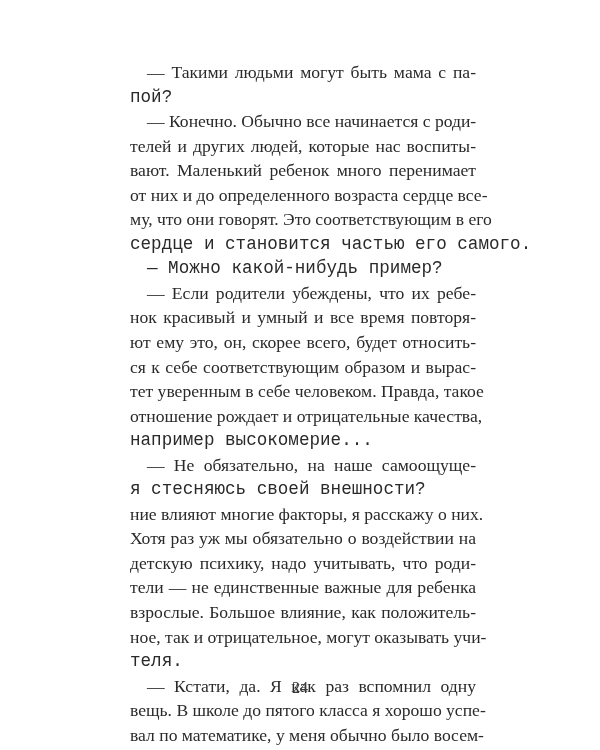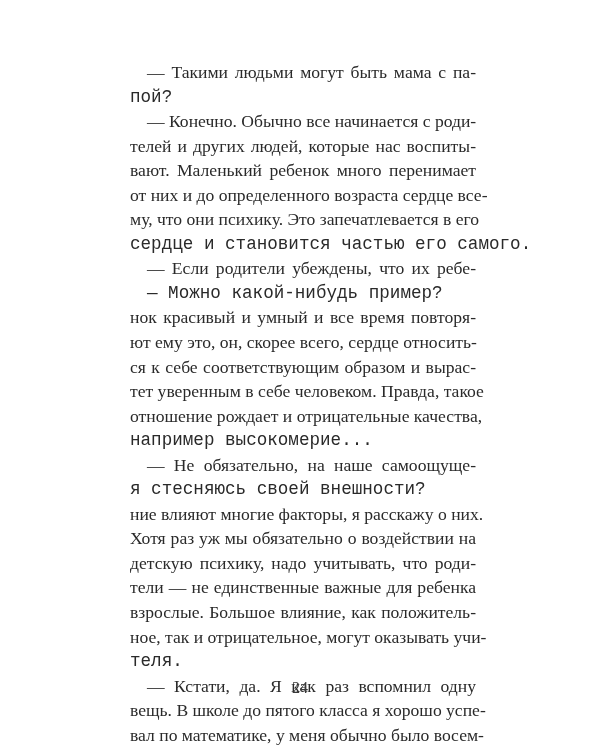--- a/index.html
+++ b/index.html
@@ -60,26 +60,26 @@
 <body>
 
 <div class="page">
   <div class="text-column">
     <span class="line indent">— Такими людьми могут быть мама с па-</span>
     <span class="line last">пой?</span>
     <span class="line indent">— Конечно. Обычно все начинается с роди-</span>
     <span class="line">телей и других людей, которые нас воспиты-</span>
     <span class="line">вают. Маленький ребенок много перенимает</span>
     <span class="line">от них и до определенного возраста сердце все-</span>
-    <span class="line">му, что они психику. Это запечатлевается в его</span>
+    <span class="line">му, что они говорят. Это соответствующим в его</span>
     <span class="line last">сердце и становится частью его самого.</span>
+    <span class="line indent last">— Можно какой-нибудь пример?</span>
     <span class="line indent">— Если родители убеждены, что их ребе-</span>
-    <span class="line indent last">— Можно какой-нибудь пример?</span>
     <span class="line">нок красивый и умный и все время повторя-</span>
-    <span class="line">ют ему это, он, скорее всего, сердце относить-</span>
+    <span class="line">ют ему это, он, скорее всего, будет относить-</span>
     <span class="line">ся к себе соответствующим образом и вырас-</span>
     <span class="line">тет уверенным в себе человеком. Правда, такое</span>
     <span class="line">отношение рождает и отрицательные качества,</span>
     <span class="line last">например высокомерие...</span>
     <span class="line indent">— Не обязательно, на наше самоощуще-</span>
     <span class="line last">я стесняюсь своей внешности?</span>
     <span class="line">ние влияют многие факторы, я расскажу о них.</span>
     <span class="line">Хотя раз уж мы обязательно о воздействии на</span>
     <span class="line">детскую психику, надо учитывать, что роди-</span>
     <span class="line">тели — не единственные важные для ребенка</span>

